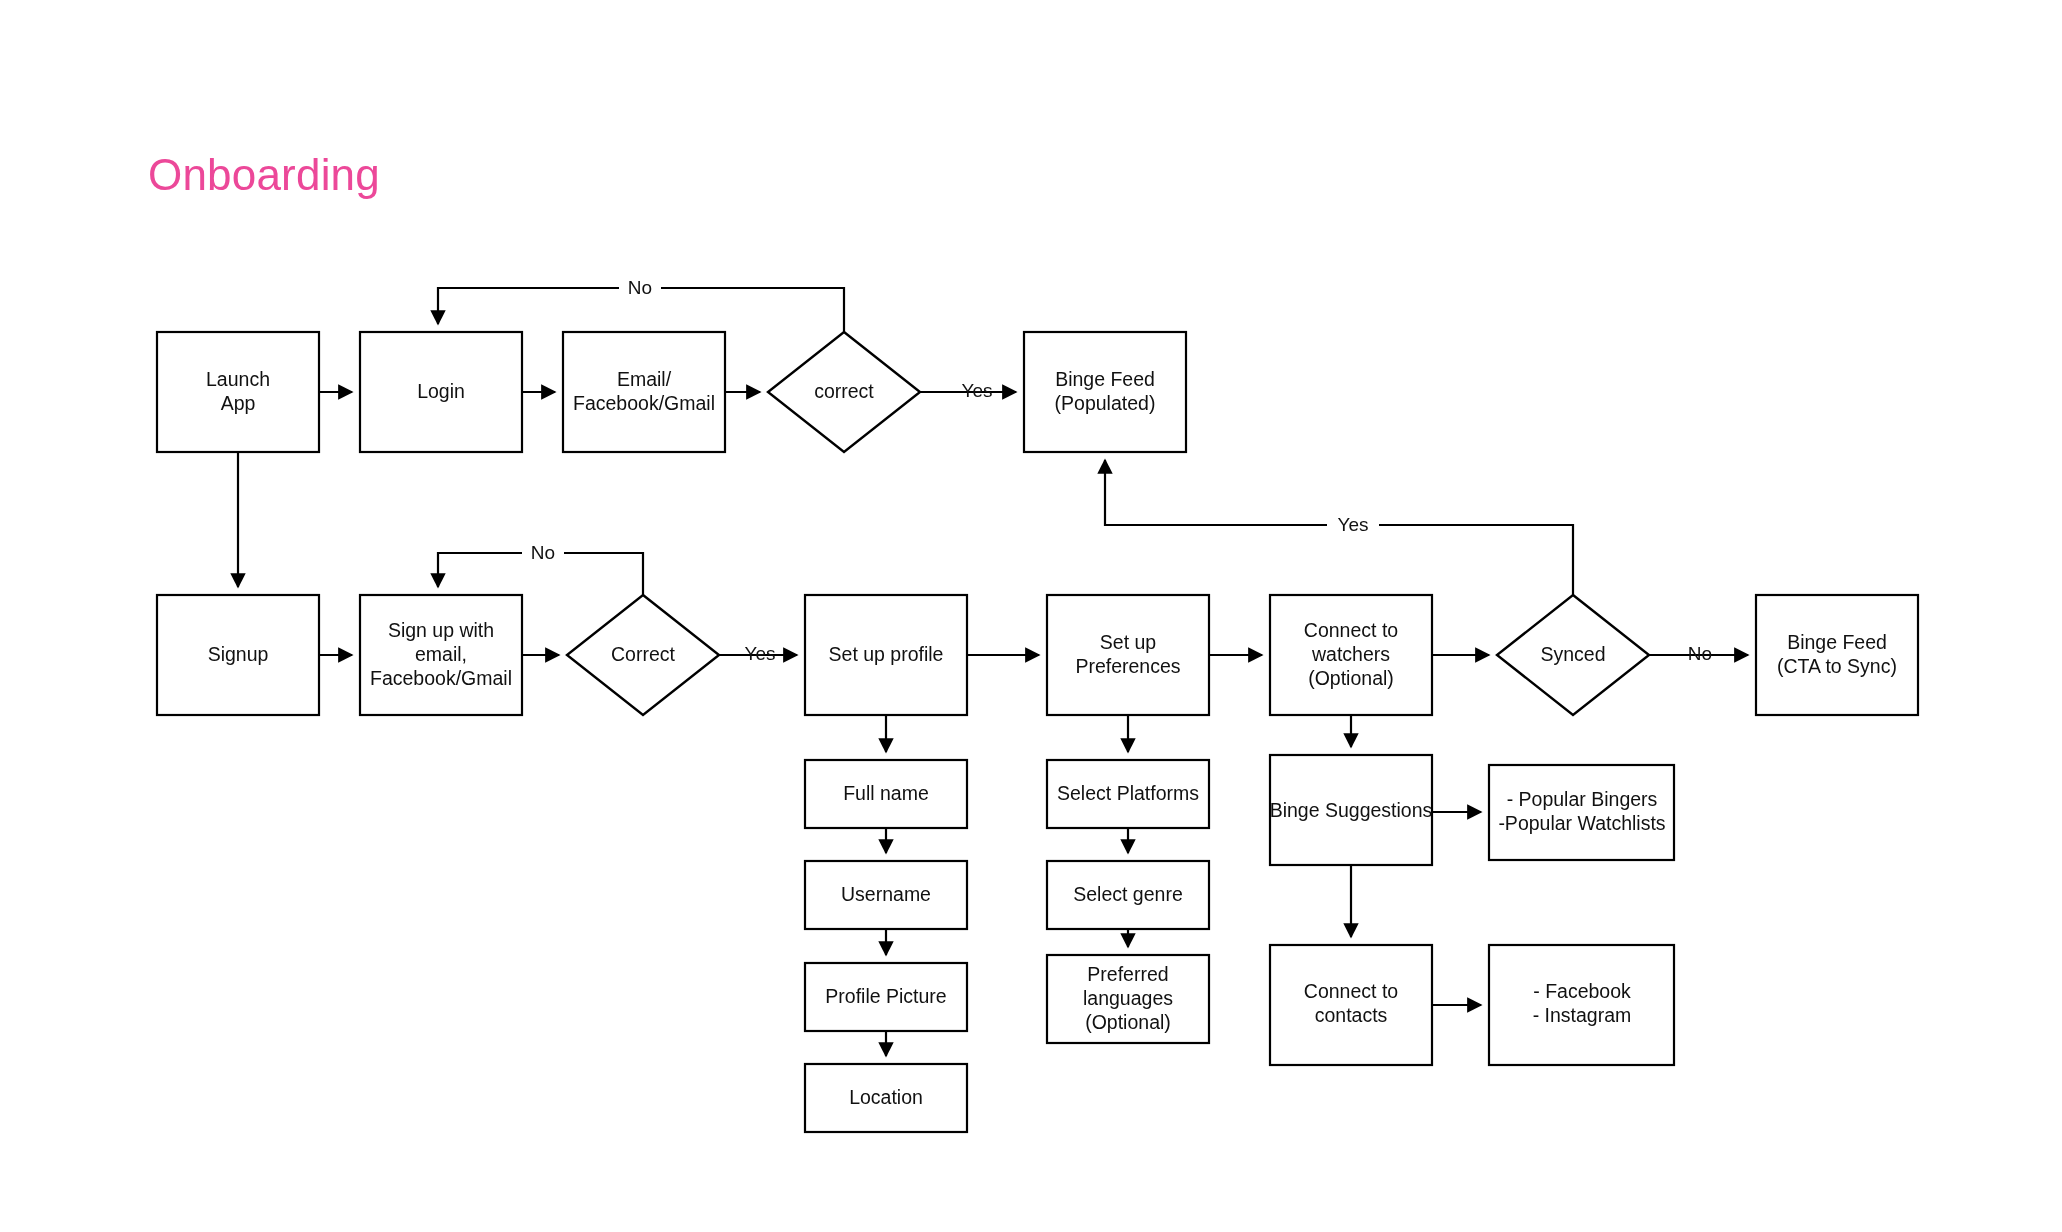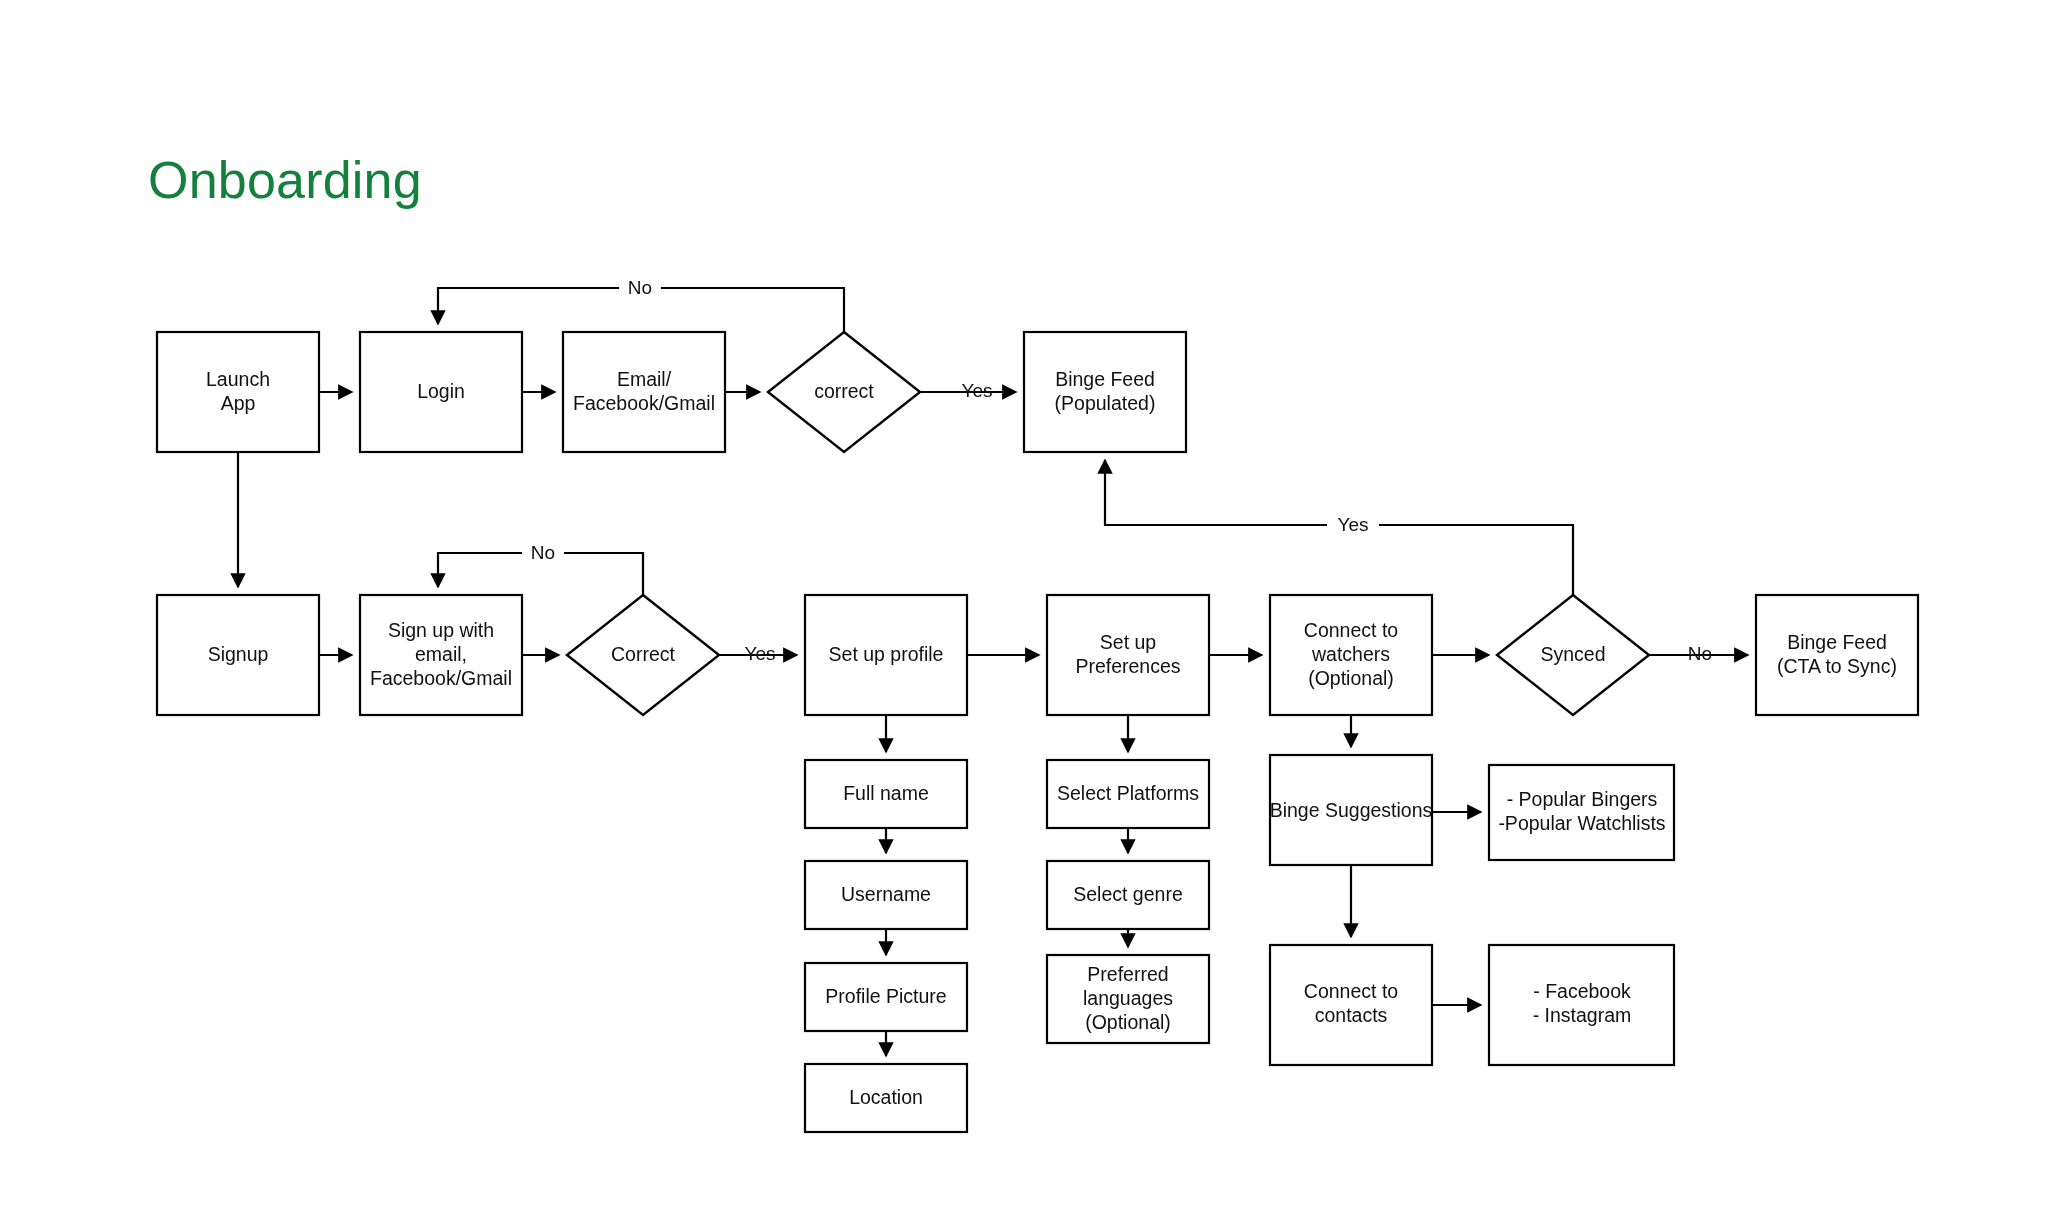--- a/index.html
+++ b/index.html
@@ -17,23 +17,23 @@
     position: relative;
     width: 2062px;
     height: 1232px;
     background: #ffffff;
   }
   #diagram-title {
     position: absolute;
     left: 148px;
     top: 150px;
     font-family: "Liberation Sans", sans-serif;
-    font-size: 52px;
+    font-size: 44px;
     font-weight: 400;
-    color: #15803d;
+    color: #ec4899;
     letter-spacing: 0.2px;
     white-space: nowrap;
   }
   svg#flow {
     position: absolute;
     left: 0;
     top: 0;
     width: 2062px;
     height: 1232px;
   }

